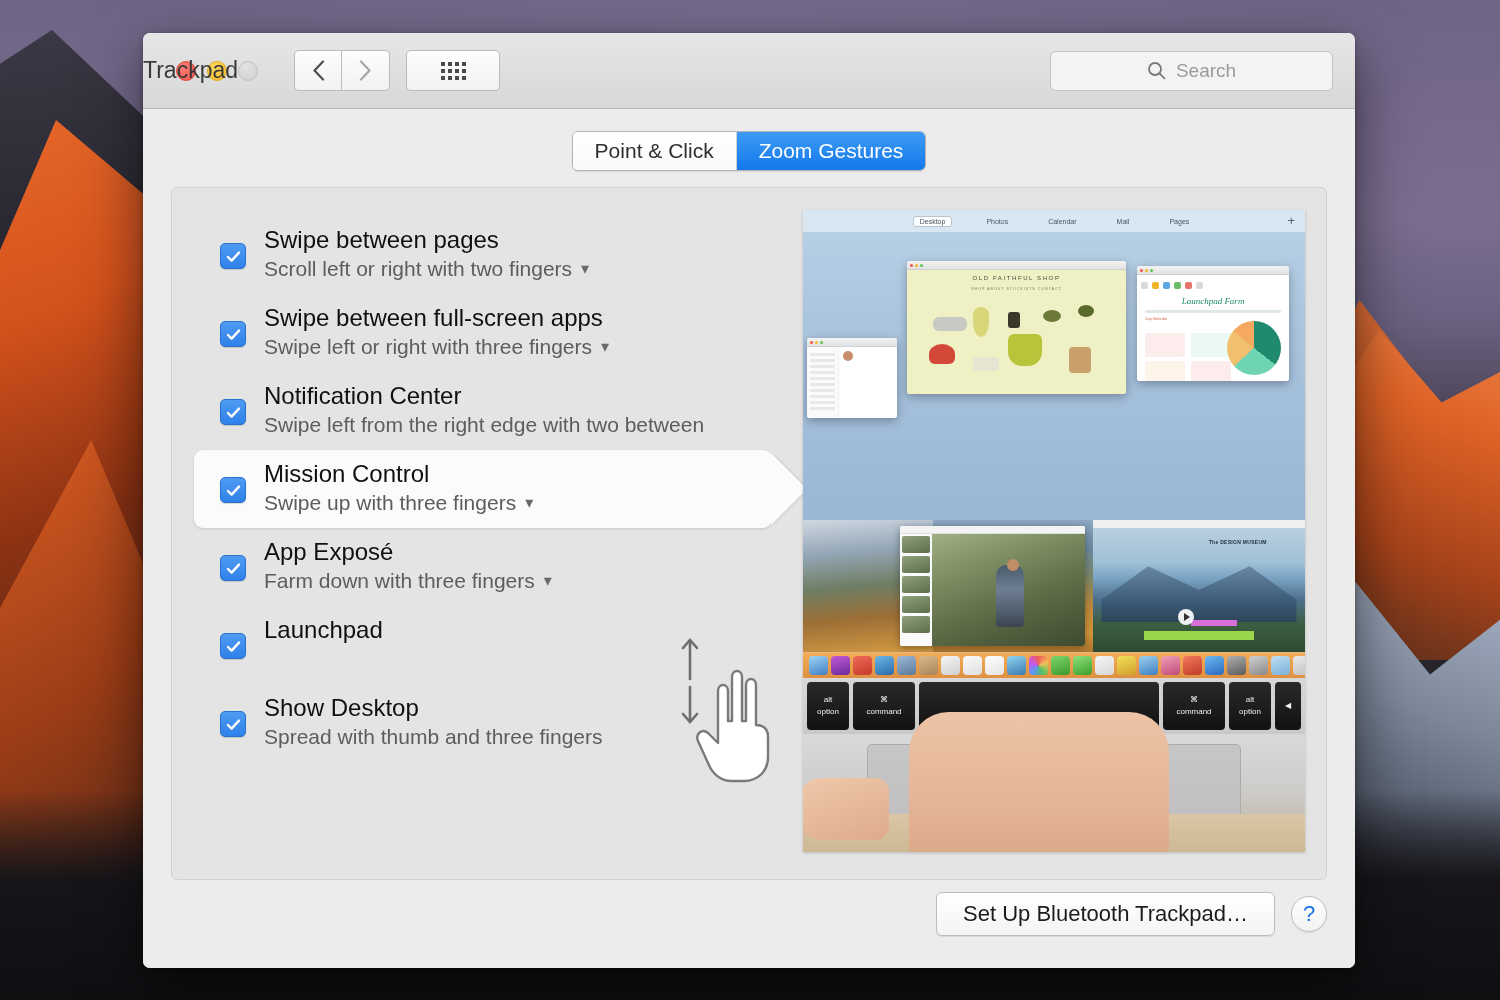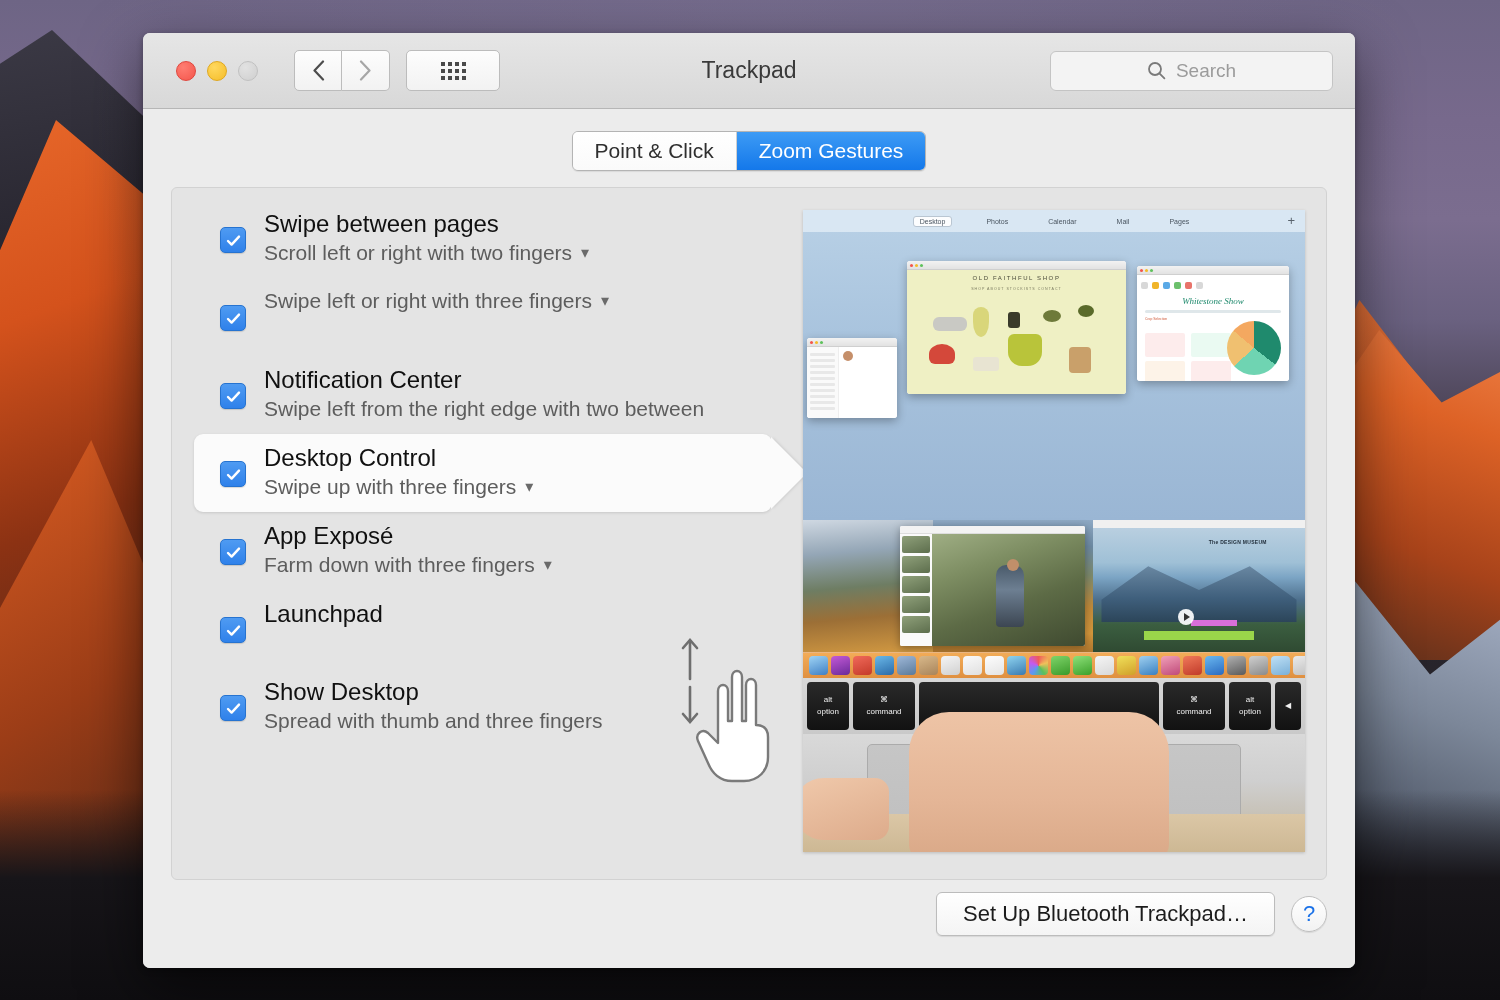--- a/index.html
+++ b/index.html
@@ -123,21 +123,20 @@
     border: 1px solid #bcbcbc;
     border-radius: 5px;
     display: flex; align-items: center; justify-content: center;
   }
   .dotgrid { display: grid; grid-template-columns: repeat(4, 4px); gap: 3px; }
   .dotgrid i { width: 4px; height: 4px; background: #4a4a4a; display:block; }
 
   .win-title {
     position: absolute;
     left: 0; right: 0;
-    text-align: center;
     font-size: 23px;
     color: #3a3a3a;
     pointer-events: none;
   }
 
   .searchbox {
     position: absolute;
     right: 22px;
     width: 283px; height: 40px;
     background: #f3f3f3;
@@ -184,21 +183,21 @@
     border: 1px solid #d2d2d2;
     border-radius: 6px;
     height: 693px;
     position: relative;
     padding: 22px 0 0 0;
   }
 
   
   .gesture-list {
     position: absolute;
-    left: 22px; top: 12px;
+    left: 22px; top: 28px;
     width: 578px;
   }
   .grow {
     position: relative;
     display: flex;
     align-items: flex-start;
     padding: 9px 0 9px 26px;
     min-height: 78px;
   }
   .grow.selected {
@@ -540,20 +539,21 @@
             </span>
           </div>
 
           <div class="grow">
             <span class="cbox">
               <svg width="17" height="17" viewBox="0 0 17 17">
                   <path d="M3 9 L6.6 12.6 L14 4.6" fill="none" stroke="#fff" stroke-width="2.4" stroke-linecap="round" stroke-linejoin="round"></path>
                 </svg>
             </span>
             <span class="gtext">
+              <span class="gtitle">Swipe between full-screen apps</span>
               <span class="gsub">
                 <span>Swipe left or right with three fingers</span>
                 <span class="chev">▾</span>
               </span>
             </span>
           </div>
 
           <div class="grow">
             <span class="cbox">
               <svg width="17" height="17" viewBox="0 0 17 17">
@@ -568,21 +568,21 @@
             </span>
           </div>
 
           <div class="grow selected">
             <span class="cbox">
               <svg width="17" height="17" viewBox="0 0 17 17">
                   <path d="M3 9 L6.6 12.6 L14 4.6" fill="none" stroke="#fff" stroke-width="2.4" stroke-linecap="round" stroke-linejoin="round"></path>
                 </svg>
             </span>
             <span class="gtext">
-              <span class="gtitle">Desktop Control</span>
+              <span class="gtitle">Mission Control</span>
               <span class="gsub">
                 <span>Swipe up with three fingers</span>
                 <span class="chev">▾</span>
               </span>
             </span>
           </div>
 
           <div class="grow">
             <span class="cbox">
               <svg width="17" height="17" viewBox="0 0 17 17">
@@ -703,21 +703,21 @@
                 </div>
               <div class="num-body">
                 <div class="num-toolbar">
                   <i style="background:#d8d8d8"></i>
                     <i style="background:#f0b429"></i>
                   <i style="background:#5aa9e6"></i>
                     <i style="background:#6cc06c"></i>
                   <i style="background:#e8736a"></i>
                     <i style="background:#d8d8d8"></i>
                 </div>
-                <div class="num-head">Whitestone Show</div>
+                <div class="num-head">Launchpad Farm</div>
                 <div class="num-rule"></div>
                 <div class="num-sub">Crop Selection</div>
                 <div class="num-cell" style="left:8px;top:58px;background:#fdecec;"></div>
                 <div class="num-cell" style="left:54px;top:58px;background:#eafaf2;"></div>
                 <div class="num-cell" style="left:8px;top:86px;background:#fdf3e8;"></div>
                 <div class="num-cell" style="left:54px;top:86px;background:#fdecec;"></div>
                 <div class="pie"></div>
               </div>
             </div>
           </div>

